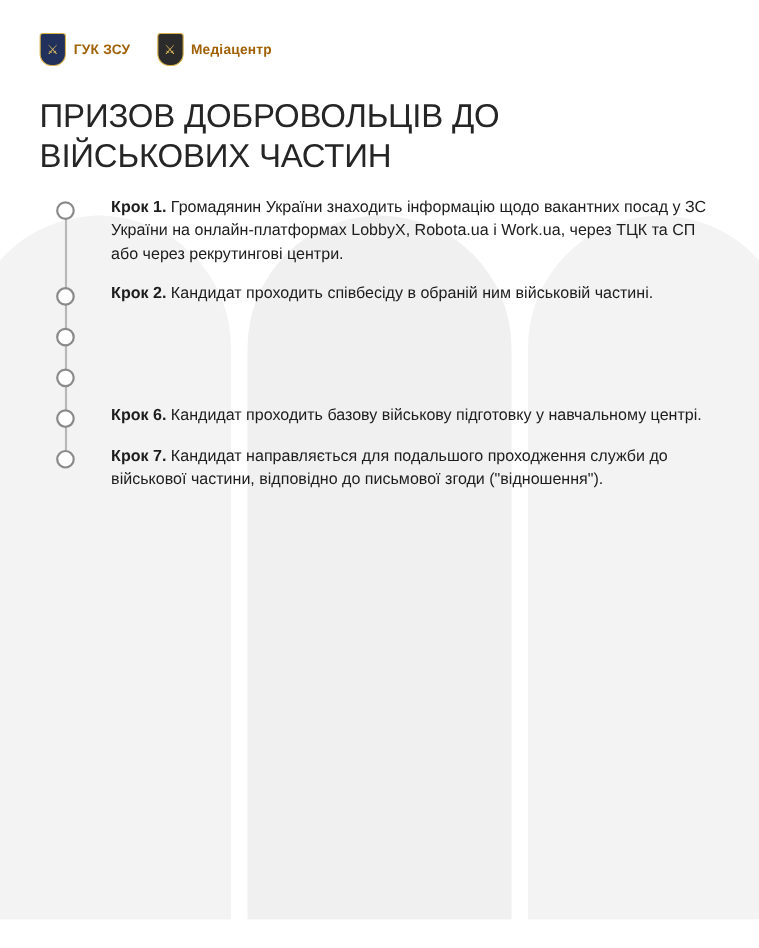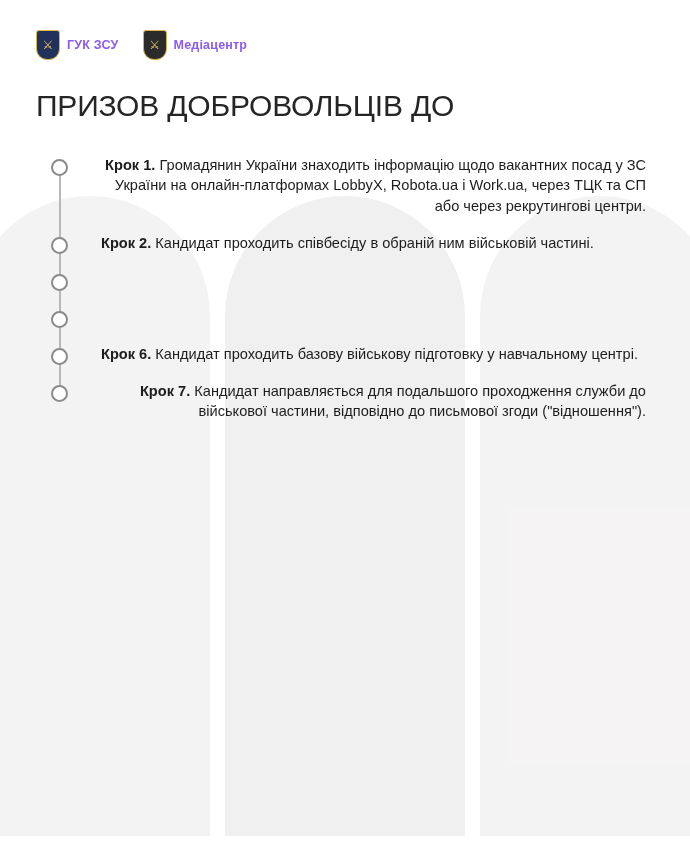--- a/index.html
+++ b/index.html
@@ -99,21 +99,21 @@
     border: 1px solid #d8b24a;
   }
   .crest-mark {
     color: #e8c45c;
     font-size: 12px;
     line-height: 1;
   }
   .logo-text {
     font-size: 12.5px;
     font-weight: bold;
-    color: #8b5cf6;
+    color: #a16207;
     letter-spacing: 0.2px;
   }
 
   
   .title-block {
     padding: 28px 28px 0 36px;
   }
   .title-line {
     font-size: 30px;
     font-weight: normal;
@@ -122,23 +122,22 @@
     letter-spacing: -0.2px;
     text-transform: uppercase;
   }
   .hl {
     color: #f0a500;
   }
 
   
   .steps {
     position: relative;
-    margin-top: 30px;
+    margin-top: 18px;
     padding: 0 30px 0 36px;
-    text-align: right;
   }
   .timeline {
     position: absolute;
     left: 59px;
     top: 18px;
     bottom: 36px;
     width: 2px;
     background: #b9b7b7;
   }
   .step {
@@ -196,20 +195,21 @@
     <div class="logo-unit">
       <div class="crest crest-dark">
         <span class="crest-mark">⚔</span>
       </div>
       <span class="logo-text">Медіацентр</span>
     </div>
   </div>
 
   <div class="title-block">
     <div class="title-line">ПРИЗОВ ДОБРОВОЛЬЦІВ ДО</div>
+    <div class="title-line">ВІЙСЬКОВИХ ЧАСТИН</div>
   </div>
 
   <div class="steps" id="steps-container">
     <div class="timeline"></div>
   <div class="step">
         <div class="bullet"></div>
         <div class="step-text"><span class="step-label">Крок 1.</span><span> Громадянин України знаходить інформацію щодо вакантних посад у ЗС України на онлайн-платформах LobbyX, Robota.ua і Work.ua, через ТЦК та СП або через рекрутингові центри.</span></div>
       </div>
       <div class="step">
         <div class="bullet"></div>

